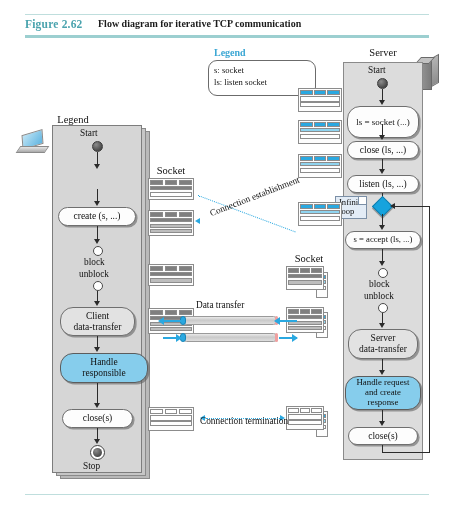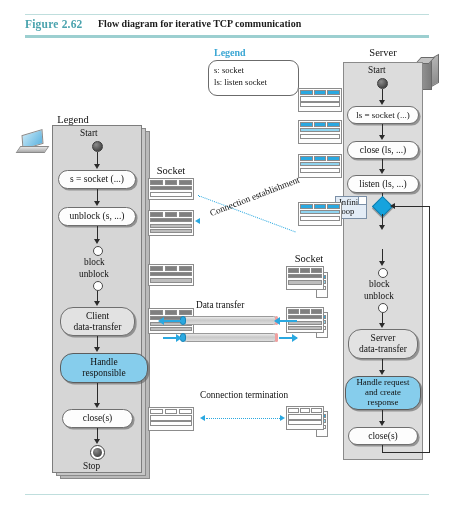--- a/index.html
+++ b/index.html
@@ -131,21 +131,21 @@
     background: #fff;
     border-left: 1px solid #7b8fa6; border-bottom: 1px solid #7b8fa6;
   }
 
   
   #legend-title {
     position: absolute; left: 214px; top: 47px;
     font-weight: bold; font-size: 10px; color: #3ba7d4;
   }
   #legend-box {
-    position: absolute; left: 208px; top: 60px; width: 91px; height: 36px;
+    position: absolute; left: 208px; top: 60px; width: 108px; height: 36px;
     background: #fff; border: 1px solid #6b6b6b; border-radius: 9px;
     font-size: 8.6px; color: #111; padding: 3px 0 0 5px; line-height: 1.45;
   }
 
   
   .sock {
     position: absolute;
     background: #fdfdfd;
     border: 1.2px solid #8c8c8c;
     padding: 1.4px;
@@ -275,25 +275,24 @@
 
   <div class="lane shadow2" style="left:60px; top:131px; width:90px; height:348px;"></div>
   <div class="lane shadow1" style="left:56px; top:128px; width:90px; height:348px;"></div>
   <div class="lane main" style="left:52px; top:125px; width:90px; height:348px;"></div>
 
   <div class="small-label" style="left:80px; top:128px;">Start</div>
   <div class="disc" style="left:92px; top:141px; width:11px; height:11px;"></div>
   <div class="vline" style="left:97px; top:152px; height:14px;"></div>
   <div class="arrowdown" style="left:94.4px; top:164px;"></div>
 
-  <div class="node" style="left:58px; top:170px; width:78px; height:19px;">s = socket (...)</div>
   <div class="vline" style="left:97px; top:189px; height:14px;"></div>
   <div class="arrowdown" style="left:94.4px; top:201px;"></div>
 
-  <div class="node" style="left:58px; top:207px; width:78px; height:19px;">unblock (s, ...)</div>
+  <div class="node" style="left:58px; top:207px; width:78px; height:19px;">create (s, ...)</div>
   <div class="vline" style="left:97px; top:226px; height:16px;"></div>
   <div class="arrowdown" style="left:94.4px; top:239px;"></div>
 
   <div class="disc ring" style="left:92.5px; top:246px; width:10px; height:10px;"></div>
   <div class="small-label" style="left:84px; top:257px;">block</div>
   <div class="small-label" style="left:79px; top:269px;">unblock</div>
   <div class="disc ring" style="left:92.5px; top:281px; width:10px; height:10px;"></div>
 
   <div class="vline" style="left:97px; top:291px; height:13px;"></div>
   <div class="arrowdown" style="left:94.4px; top:301px;"></div>
@@ -323,38 +322,39 @@
   </div>
   <div class="lane-title" style="left:355px; top:47px; width:56px;">Server</div>
 
   <div class="lane server" style="left:343px; top:62px; width:80px; height:398px;"></div>
 
   <div class="small-label" style="left:368px; top:65px;">Start</div>
   <div class="disc" style="left:377px; top:78px; width:11px; height:11px;"></div>
   <div class="vline" style="left:382px; top:89px; height:13px;"></div>
   <div class="arrowdown" style="left:379.4px; top:100px;"></div>
 
-  <div class="node" style="left:347px; top:106px; width:72px; height:18px; font-size:9px;">ls = socket (...)</div>
+  <div class="node" style="left:347px; top:106px; width:72px; height:32px; font-size:9px;">ls = socket (...)</div>
   <div class="vline" style="left:382px; top:124px; height:13px;"></div>
   <div class="arrowdown" style="left:379.4px; top:135px;"></div>
 
   <div class="node" style="left:347px; top:141px; width:72px; height:18px;">close (ls, ...)</div>
   <div class="vline" style="left:382px; top:159px; height:13px;"></div>
   <div class="arrowdown" style="left:379.4px; top:169px;"></div>
 
   <div class="node" style="left:347px; top:175px; width:72px; height:18px;">listen (ls, ...)</div>
   <div class="vline" style="left:382px; top:193px; height:6px;"></div>
 
   <div class="note" style="left:335px; top:196px; width:32px; height:23px; white-space:pre-line;">Infinite
 loop</div>
   <div class="diamond" style="left:375px; top:199px; width:15px; height:15px;"></div>
 
   <div class="vline" style="left:382px; top:214px; height:13px;"></div>
   <div class="arrowdown" style="left:379.4px; top:225px;"></div>
 
+  <div class="node" style="left:345px; top:231px; width:76px; height:18px; font-size:8.6px;">s = accept (ls, ...)</div>
   <div class="vline" style="left:382px; top:249px; height:15px;"></div>
   <div class="arrowdown" style="left:379.4px; top:261px;"></div>
 
   <div class="disc ring" style="left:377.5px; top:268px; width:10px; height:10px;"></div>
   <div class="small-label" style="left:369px; top:279px;">block</div>
   <div class="small-label" style="left:364px; top:291px;">unblock</div>
   <div class="disc ring" style="left:377.5px; top:303px; width:10px; height:10px;"></div>
 
   <div class="vline" style="left:382px; top:313px; height:13px;"></div>
   <div class="arrowdown" style="left:379.4px; top:323px;"></div>
@@ -595,15 +595,15 @@
   <div class="pipe-end" style="left:275px; top:333px;"></div>
   <div class="pipe-cap" style="left:180px; top:333px;"></div>
   <div class="blue-line" style="left:163px; top:336.5px; width:18px;"></div>
   <div class="blue-arrow-r" style="left:176px; top:333.5px;"></div>
   <div class="blue-line" style="left:279px; top:336.5px; width:18px;"></div>
   <div class="blue-arrow-r" style="left:292px; top:333.5px;"></div>
 
   <div class="dotline" style="left:206px; top:418px; width:74px;"></div>
   <div class="dot-arrow-l" style="left:200px; top:414.5px;"></div>
   <div class="dot-arrow-r" style="left:280px; top:414.5px;"></div>
-  <div class="small-label" style="left:200px; top:390px;">Connection termination</div>
+  <div class="small-label" style="left:200px; top:416px;">Connection termination</div>
 
 </div>
 
 </body></html>

